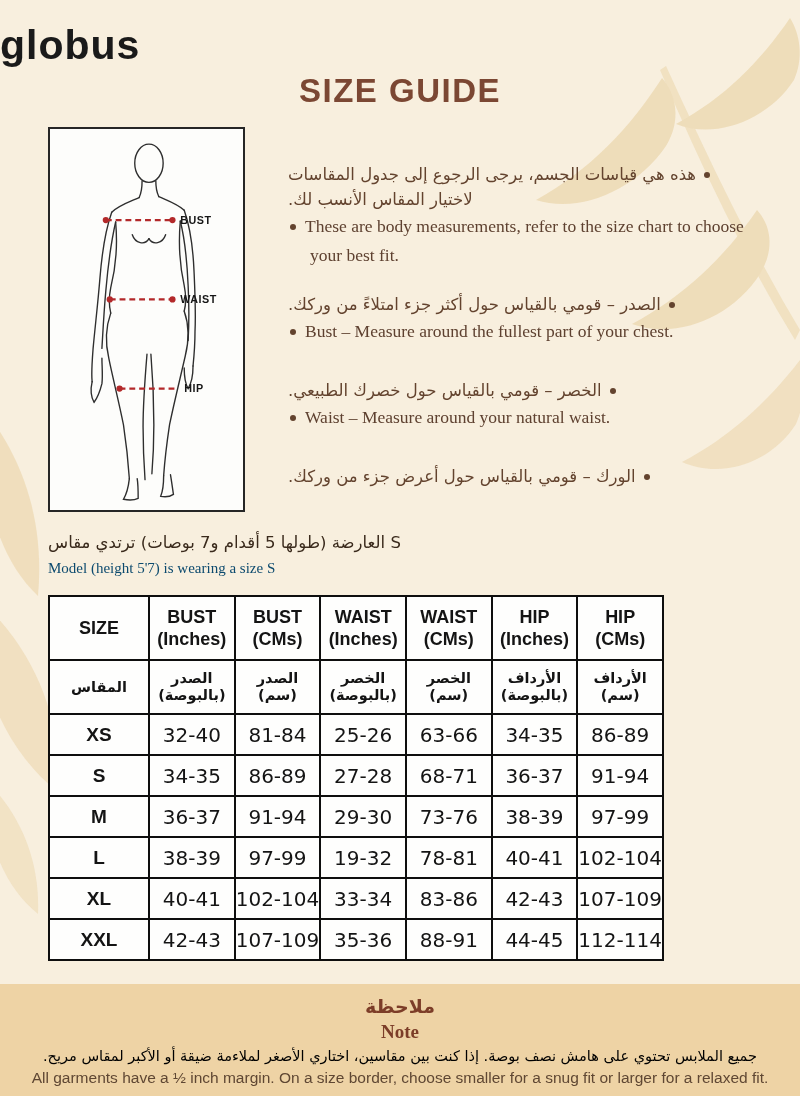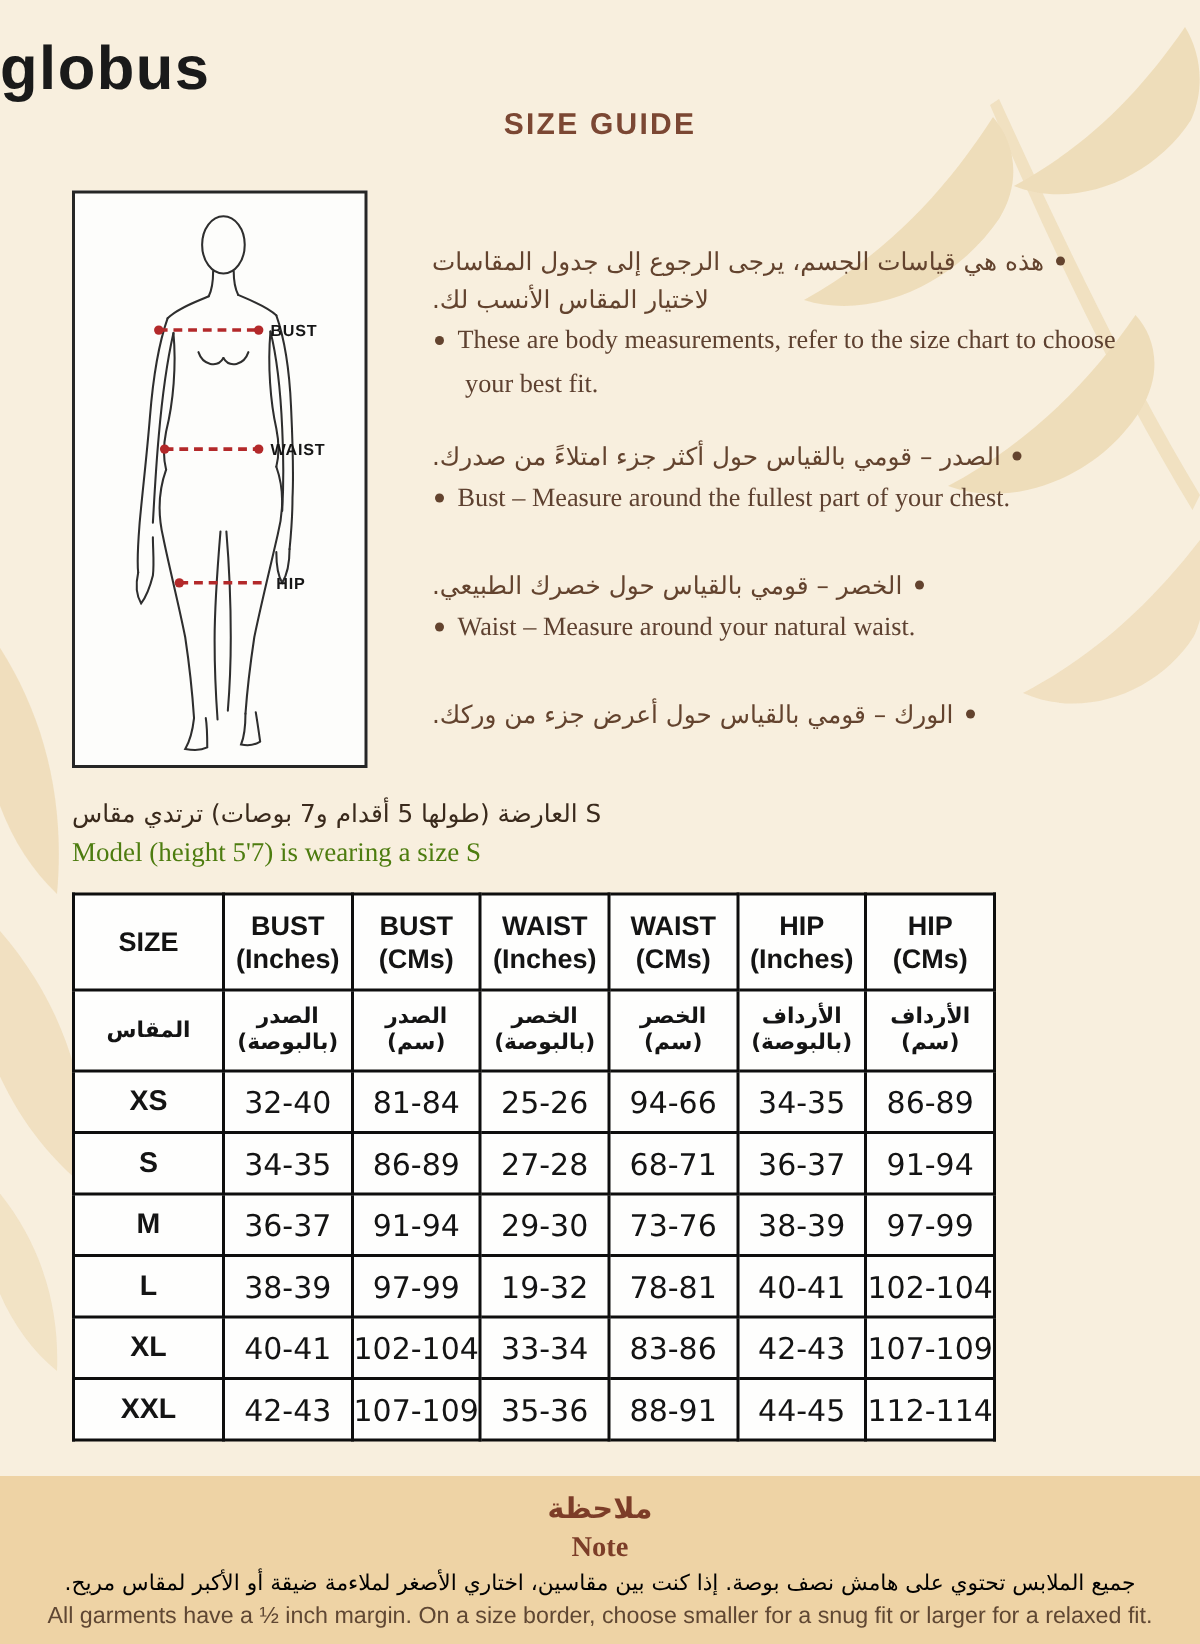--- a/index.html
+++ b/index.html
@@ -5,21 +5,21 @@
   html,body{margin:0;padding:0;}
   body{width:800px;height:1096px;position:relative;overflow:hidden;
        font-family:"Liberation Sans",sans-serif;background:#f8efde;}
   .page{position:absolute;inset:0;}
   .leaves{position:absolute;inset:0;z-index:0;pointer-events:none;}
   .content{position:absolute;inset:0;z-index:1;}
 
   .logo{position:absolute;top:22px;left:0;width:100%;text-align:left;
         font-size:41px;font-weight:600;letter-spacing:1px;color:#1a1a1a;}
   .subtitle{position:absolute;top:72px;left:0;width:100%;text-align:center;
-        font-size:20px;font-weight:800;letter-spacing:1.5px;color:#7b4733;}
+        font-size:33px;font-weight:800;letter-spacing:1.5px;color:#7b4733;}
 
   .figure-box{position:absolute;left:48px;top:127px;width:197px;height:385px;
         background:#fdfdfb;border:2px solid #262626;box-sizing:border-box;}
   .figure-box svg{display:block;width:100%;height:100%;}
   .croquis{fill:none;stroke:#2e2e2e;stroke-width:1.4;stroke-linecap:round;}
   .mline{stroke:#b3292a;stroke-width:2.4;stroke-dasharray:6 4;}
   .mdot{fill:#b3292a;}
   .mlabel{font:700 11px "Liberation Sans",sans-serif;fill:#161616;letter-spacing:.5px;}
 
   .bullets{position:absolute;left:288px;top:162px;width:466px;color:#63432e;}
@@ -30,21 +30,21 @@
   .b-en{font-size:17.5px;line-height:29px;
         font-family:"Liberation Serif",serif;color:#5e4130;padding-left:22px;}
   .dot{display:inline-block;width:6px;height:6px;border-radius:50%;
         background:#63432e;vertical-align:middle;margin:0 8px 2px 8px;}
   .b-en .dot{margin-left:-20px;margin-right:9px;}
   .gap2{margin-bottom:32px;}
 
   .model-note{position:absolute;left:48px;top:531px;color:#2b1d12;}
   .model-ar{direction:ltr;font-size:16.5px;line-height:24px;color:#3a2a1c;
         font-family:"DejaVu Sans","Liberation Sans",sans-serif;}
-  .model-en{font-size:18px;line-height:26px;font-family:"Liberation Serif",serif;color:#4d7c0f;}
+  .model-en{font-size:15px;line-height:26px;font-family:"Liberation Serif",serif;color:#0c4a6e;}
 
   table.size-table{position:absolute;left:48px;top:595px;width:616px;
         border-collapse:collapse;table-layout:fixed;}
   .size-table th,.size-table td{border:2px solid #0e0e0e;background:#fefefd;
         text-align:center;vertical-align:middle;padding:0;color:#141414;}
   .size-table col.c0{width:100px;}
   .hdr-en th{height:62px;font-size:18px;font-weight:700;line-height:1.25;
         white-space:pre-line;font-family:"Liberation Sans",sans-serif;}
   .hdr-ar th{height:52px;font-size:14.5px;font-weight:700;line-height:17px;
         direction:rtl;font-family:"DejaVu Sans","Liberation Sans",sans-serif;}
@@ -131,21 +131,21 @@
         </g>
       </svg>
     </div>
 
     <div class="bullets">
       <div class="group g1">
         <div class="b-ar"><span class="dot"></span><span>هذه هي قياسات الجسم، يرجى الرجوع إلى جدول المقاسات لاختيار المقاس الأنسب لك.</span></div>
         <div class="b-en"><span class="dot"></span><span>These are body measurements, refer to the size chart to choose your best fit.</span></div>
       </div>
       <div class="group g2 gap2">
-        <div class="b-ar"><span class="dot"></span><span>الصدر – قومي بالقياس حول أكثر جزء امتلاءً من صدرك.</span></div>
+        <div class="b-ar"><span class="dot"></span><span>الصدر – قومي بالقياس حول أكثر جزء امتلاءً من وركك.</span></div>
         <div class="b-en"><span class="dot"></span><span>Bust – Measure around the fullest part of your chest.</span></div>
       </div>
       <div class="group g3 gap2">
         <div class="b-ar"><span class="dot"></span><span>الخصر – قومي بالقياس حول خصرك الطبيعي.</span></div>
         <div class="b-en"><span class="dot"></span><span>Waist – Measure around your natural waist.</span></div>
       </div>
       <div class="group g4">
         <div class="b-ar"><span class="dot"></span><span>الورك – قومي بالقياس حول أعرض جزء من وركك.</span></div>
       </div>
     </div>
@@ -190,21 +190,21 @@
           <th>الأرداف (بالبوصة)</th>
           <th>الأرداف (سم)</th>
         </tr>
       </thead>
       <tbody>
           <tr>
             <td class="size-col">XS</td>
             <td>32-40</td>
             <td>81-84</td>
             <td>25-26</td>
-            <td>94-66</td>
+            <td>63-66</td>
             <td>34-35</td>
             <td>86-89</td>
           </tr>
           <tr>
             <td class="size-col">S</td>
             <td>34-35</td>
             <td>86-89</td>
             <td>27-28</td>
             <td>68-71</td>
             <td>36-37</td>

